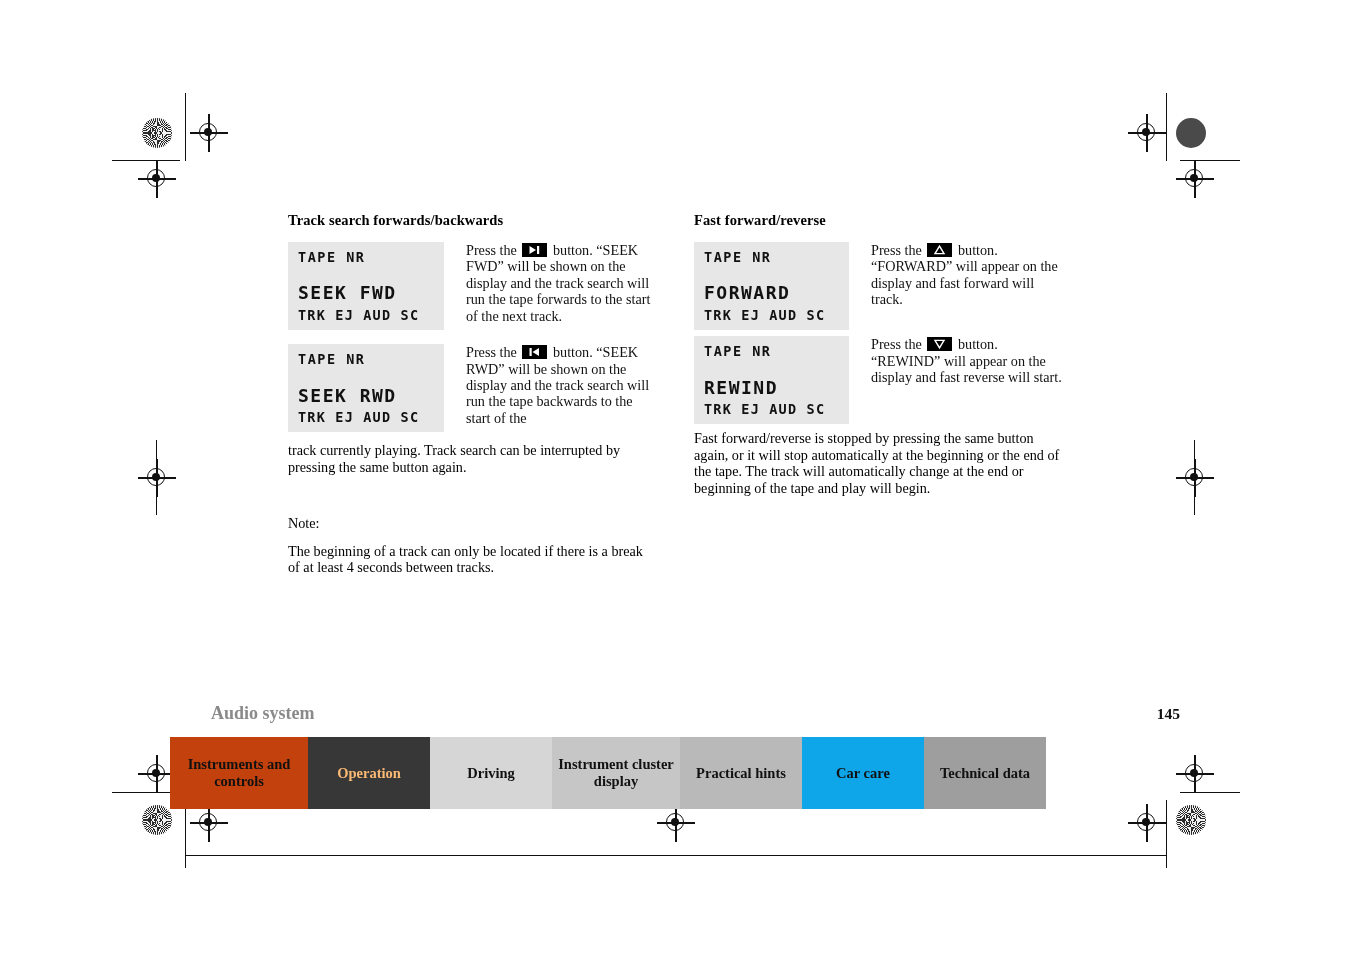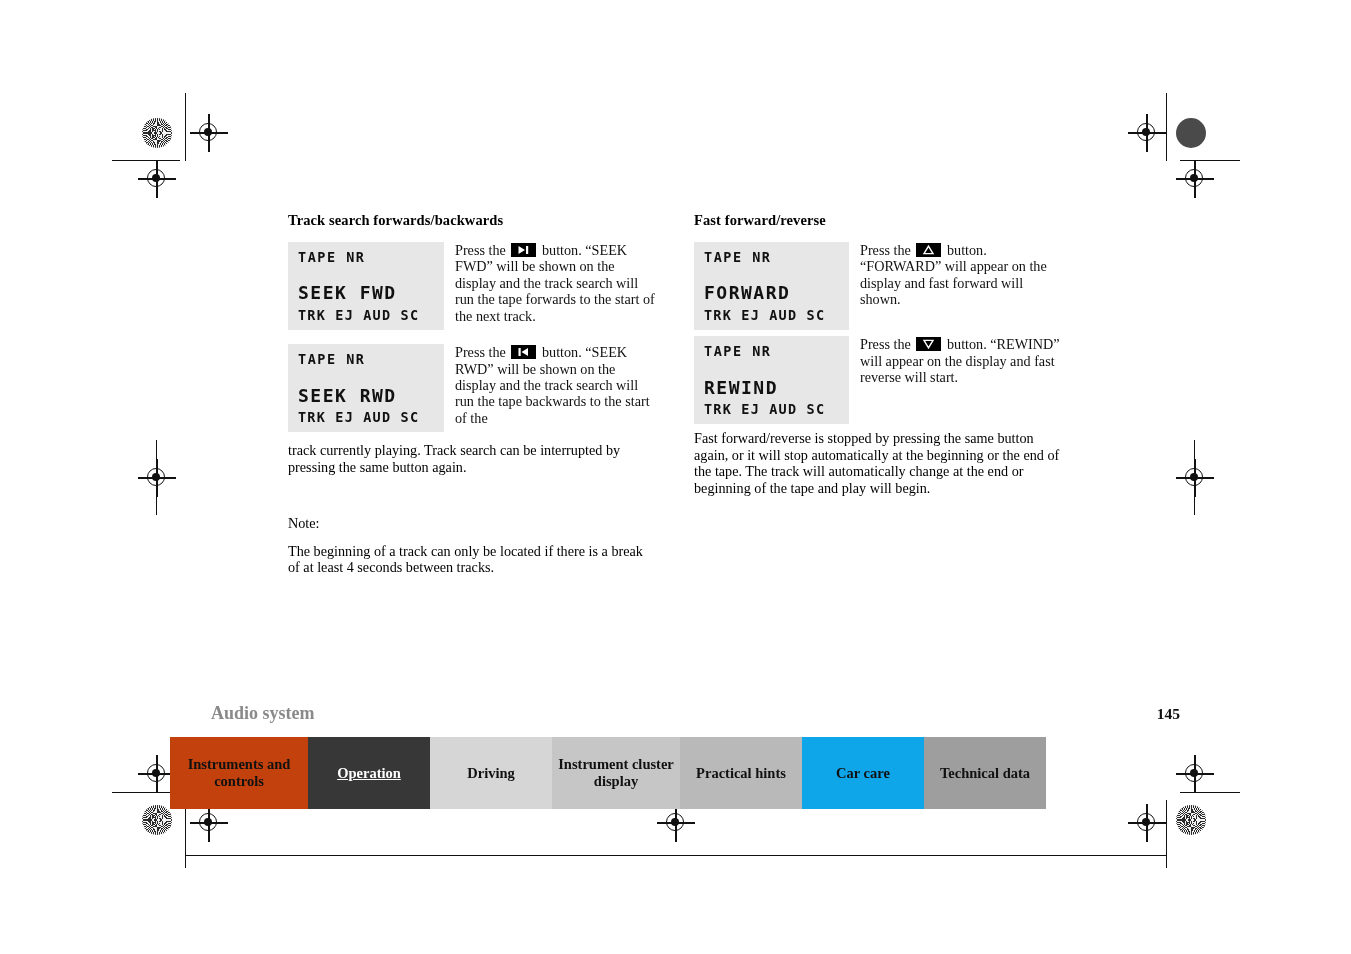--- a/index.html
+++ b/index.html
@@ -121,21 +121,21 @@
     margin-top: 3px;
   }
 
   
   .bodytext {
     font-family: "Liberation Serif", serif;
     font-size: 14.2px;
     line-height: 16.4px;
     color: #111;
   }
-  .blk-text { padding-left: 11px; flex: 1 1 auto; }
+  .blk-text { padding-left: 22px; flex: 1 1 auto; }
 
   .para { font-family: "Liberation Serif", serif; font-size: 14.2px; line-height: 16.4px; margin: 0; }
   .para + .para { margin-top: 12px; }
 
   .tail { margin-top: 1px; }
 
   
   .keybtn {
     display: inline-block;
     background: #000;
@@ -188,21 +188,21 @@
     justify-content: center;
     text-align: center;
     font-family: "Liberation Serif", serif;
     font-weight: bold;
     font-size: 14.5px;
     line-height: 17px;
     color: #111;
     padding: 0 4px;
     box-sizing: border-box;
   }
-  .tab.active { color: #ffffff; text-decoration: underline; }
+  .tab.active { color: #fdba74; }
 </style>
 </head>
 <body>
 
 <div>
 
   <div class="hatchdot" style="left:142px; top:118px;"></div>
   <div class="rule" style="left:185px; top:93px; width:1.3px; height:68px;"></div>
   <div class="regmark clip-r" style="left:190px; top:114px;">
     <div class="vl"></div>
@@ -328,21 +328,21 @@
     <h2 class="sec-title">Fast forward/reverse</h2>
 
     <div class="block" style="margin-bottom:6px;">
       <div class="lcd lcd-right">
         <div class="l1">TAPE NR</div>
         <div class="l2">FORWARD</div>
         <div class="l3">TRK EJ AUD SC</div>
       </div>
       <div class="blk-text bodytext"><span>Press the </span><span class="keybtn"><svg width="25" height="14" viewBox="0 0 25 14">
               <polygon points="12.5,3.2 17,10.6 8,10.6" fill="none" stroke="#fff" stroke-width="1.4"></polygon>
-            </svg></span><span> button. “FORWARD” will appear on the display and fast forward will shown.</span></div>
+            </svg></span><span> button. “FORWARD” will appear on the display and fast forward will track.</span></div>
     </div>
 
     <div class="block" style="margin-bottom:6px;">
       <div class="lcd lcd-right">
         <div class="l1">TAPE NR</div>
         <div class="l2">REWIND</div>
         <div class="l3">TRK EJ AUD SC</div>
       </div>
       <div class="blk-text bodytext"><span>Press the </span><span class="keybtn"><svg width="25" height="14" viewBox="0 0 25 14">
               <polygon points="12.5,10.8 8,3.4 17,3.4" fill="none" stroke="#fff" stroke-width="1.4"></polygon>

